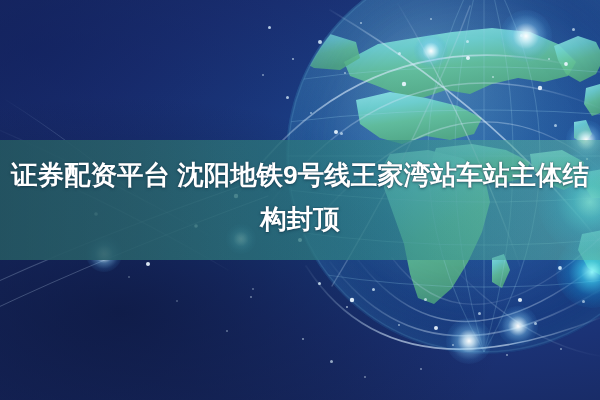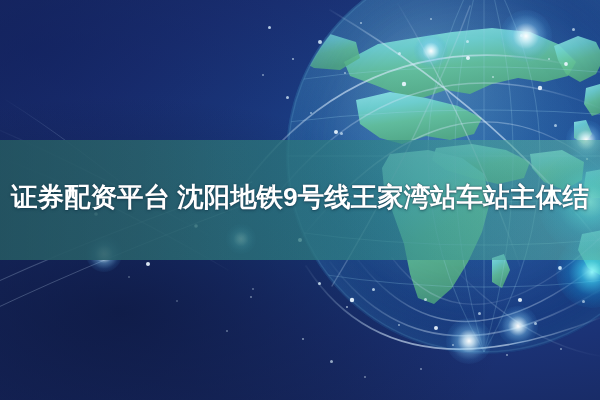--- a/index.html
+++ b/index.html
@@ -306,15 +306,16 @@
     <div class="dot" style="left:128px; top:276px; width:2px; height:2px;  opacity:.32"></div>
     <div class="dot" style="left:554px; top:124px; width:3px; height:3px;  opacity:.70"></div>
     <div class="dot" style="left:586px; top:158px; width:2px; height:2px;  opacity:.60"></div>
   </div>
 
   <div id="band"></div>
   <div id="band-tint"></div>
 
   <div id="caption">
     <span id="caption-line-1" style="font-size: 26.4722px;">证券配资平台 沈阳地铁9号线王家湾站车站主体结</span>
+    <span id="caption-line-2" style="font-size: 26.4722px;">构封顶</span>
   </div>
 
 </div>
 
 </body></html>

